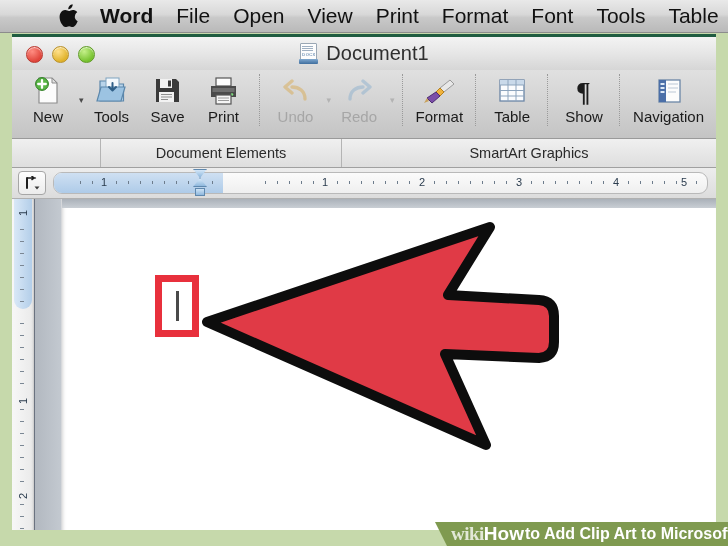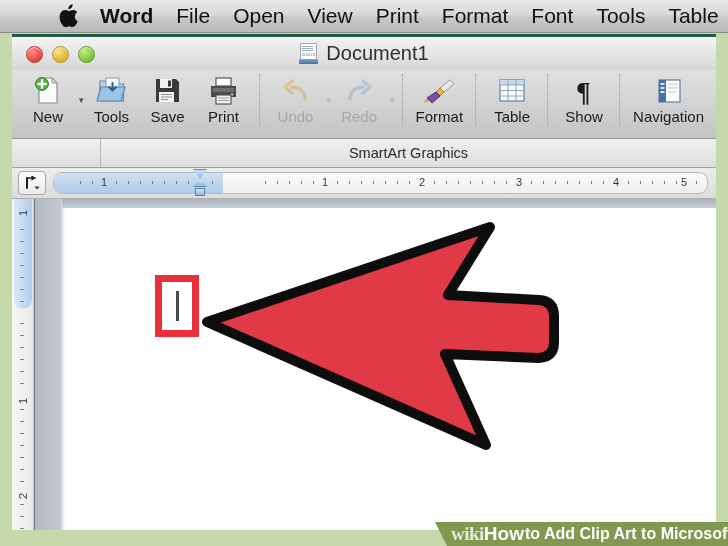--- a/index.html
+++ b/index.html
@@ -392,20 +392,23 @@
             <path d="M13 7 h10 M13 11 h10 M13 15 h8" stroke="#bcc8d6" stroke-width="1.2"></path>
           </svg>
         </span>
         <span class="cap">Navigation</span>
       </div>
 
     </div>
 
     <div class="tabstrip">
       <div class="spacer"></div>
+      <div class="tab t1">
+        <span>Document Elements</span>
+      </div>
       <div class="tab t4">
         <span>SmartArt Graphics</span>
       </div>
     </div>
 
     <div class="rulerrow">
       <div class="tabsel">
         <svg width="16" height="15" viewBox="0 0 16 15">
           <path d="M3 2 v10" stroke="#1e1e1e" stroke-width="2" stroke-linecap="round"></path>
           <path d="M3 2 h7 l-2.5-2 M3 2 h7 l-2.5 2" stroke="#1e1e1e" stroke-width="1.6" fill="none"></path>

